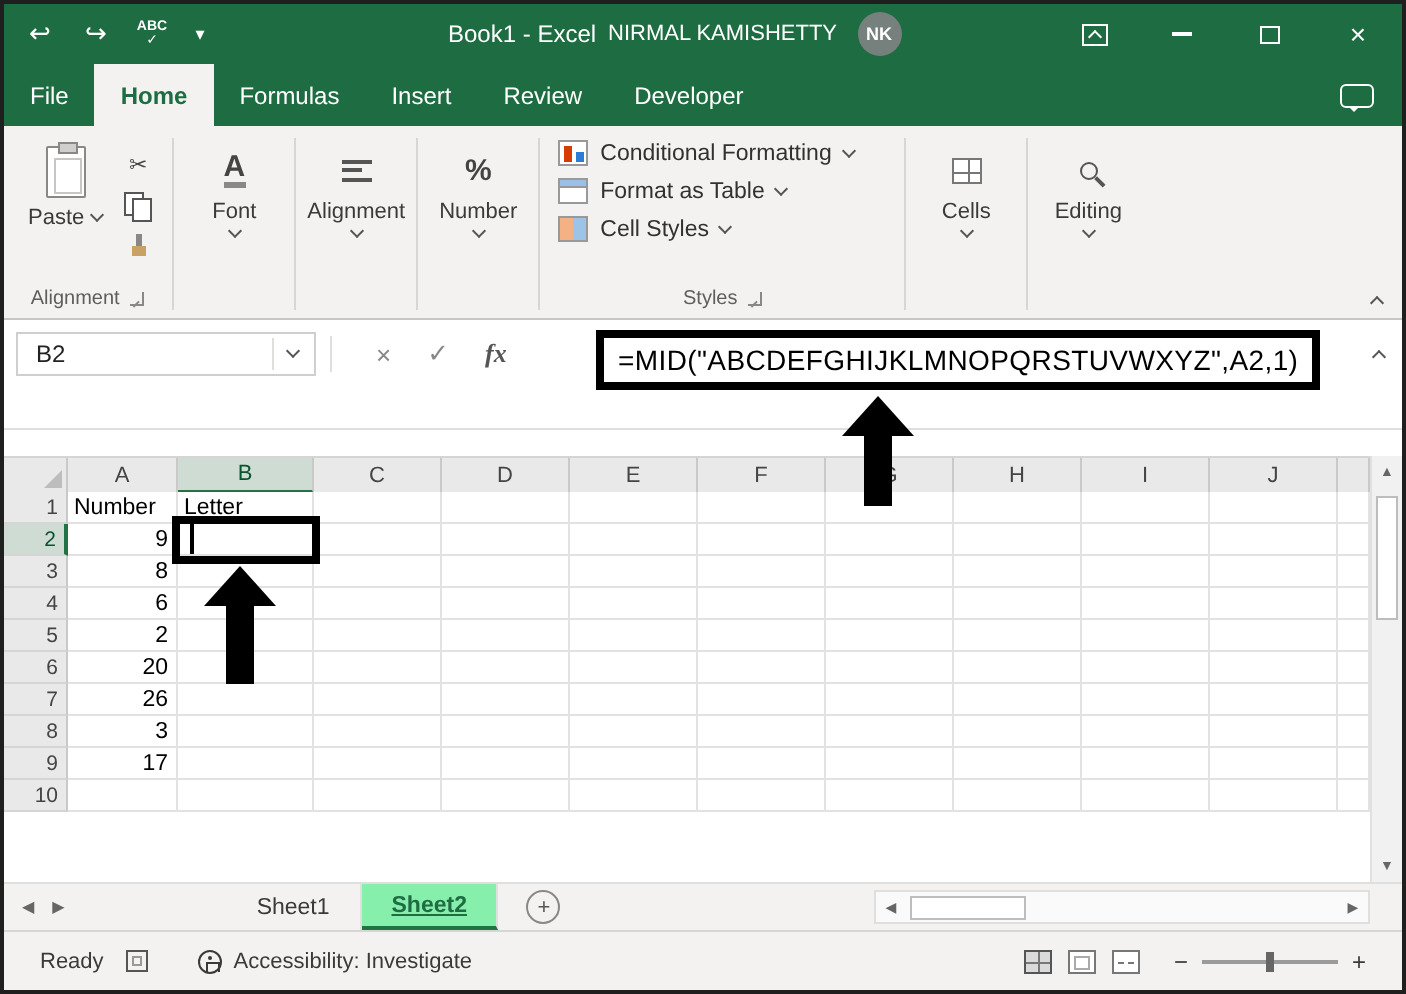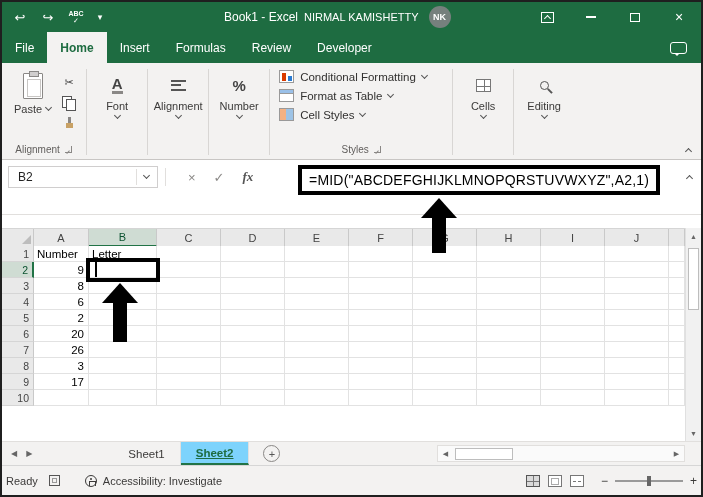--- a/index.html
+++ b/index.html
@@ -111,29 +111,29 @@
   .arrow { position:absolute; z-index:60; }
   .ahead { width:0; height:0; border-left:18px solid transparent; border-right:18px solid transparent; border-bottom:20px solid #000; }
   .ashaft { width:14px; background:#000; margin:-1px auto 0 auto; }
 
   
   .sheetbar { position:absolute; left:0; right:0; top:439px; height:24px; background:#F3F2F1; border-top:1px solid #E1DFDD; display:flex; align-items:stretch; }
   .navarrows { display:flex; align-items:center; gap:9px; padding:0 9px; }
   .navbtn { font-size:8px; color:#666; }
   .sheettabs { display:flex; margin-left:72px; }
   .sheettab { height:100%; display:flex; align-items:center; padding:0 15px; font-size:11.5px; color:#3b3a39; border-right:1px solid #E0E0E0; }
-  .sheettab.active { background:#7dd3fc; color:#1E6C41; font-weight:bold; border-bottom:2.5px solid #217346;text-decoration:underline; }
+  .sheettab.active { background:#86efac; color:#1E6C41; font-weight:bold; border-bottom:2.5px solid #217346;text-decoration:underline; }
   .addsheet { width:17px; height:17px; border:1px solid #8a8886; border-radius:50%; display:flex; align-items:center; justify-content:center; font-size:11px; color:#555; margin:auto 0 auto 14px; }
   .hscroll { position:absolute; right:16px; top:3px; width:248px; height:17px; background:#FAFAFA; border:1px solid #E1DFDD; display:flex; align-items:center; }
   .hs-btn { width:15px; text-align:center; font-size:7px; color:#666; }
   .hthumb { width:58px; height:12px; background:#fff; border:1px solid #BDBDBD; margin-left:2px; }
   .htrack { flex:1; }
 
   
-  .statusbar { position:absolute; left:0; right:0; bottom:0; height:30px; background:#F3F2F1; border-top:1px solid #D6D6D6; display:flex; align-items:center; font-size:11px; color:#3b3a39; padding:0 4px; gap:11px; }
+  .statusbar { position:absolute; left:0; right:0; bottom:0; height:30px; background:#F3F2F1; border-top:1px solid #D6D6D6; display:flex; align-items:center; font-size:11px; color:#3b3a39; padding:0 18px; gap:11px; }
   .macroicon { width:11px; height:11px; border:1px solid #555; position:relative; }
   .macroicon:after { content:""; position:absolute; inset:2px; border:1px solid #999; }
   .accwrap { display:flex; align-items:center; gap:6px; margin-left:14px; }
   .accicon { width:12px; height:12px; border:1.3px solid #3b3a39; border-radius:50%; position:relative; }
   .accicon:before { content:""; position:absolute; left:4px; top:2px; width:2.5px; height:2.5px; background:#3b3a39; border-radius:50%; }
   .accicon:after { content:""; position:absolute; left:3px; top:5.5px; width:5px; height:3.5px; border-top:1.4px solid #3b3a39; border-left:1.4px solid #3b3a39; border-right:1.4px solid #3b3a39; }
   .views { display:flex; align-items:center; gap:8px; margin-left:auto; }
   .v1 { width:14px; height:12px; border:1px solid #555; background:#DADADA; position:relative; }
   .v1:before { content:""; position:absolute; left:6px; top:0; bottom:0; width:1px; background:#777; }
   .v1:after { content:""; position:absolute; left:0; right:0; top:5px; height:1px; background:#777; }
@@ -180,22 +180,22 @@
       <span class="wc">
           <span>×</span>
         </span>
     </div>
   </div>
 
   <div class="tabrow">
     <div class="rtablist">
         <div class="rtab">File</div>
         <div class="rtab active">Home</div>
+        <div class="rtab">Formulas</div>
         <div class="rtab">Insert</div>
-        <div class="rtab">Formulas</div>
         <div class="rtab">Review</div>
         <div class="rtab">Developer</div>
       </div>
     <span class="bubble"></span>
   </div>
 
   <div class="ribbon">
     <div class="rgroup">
       <div class="cliprow">
         <div class="pastebtn">

